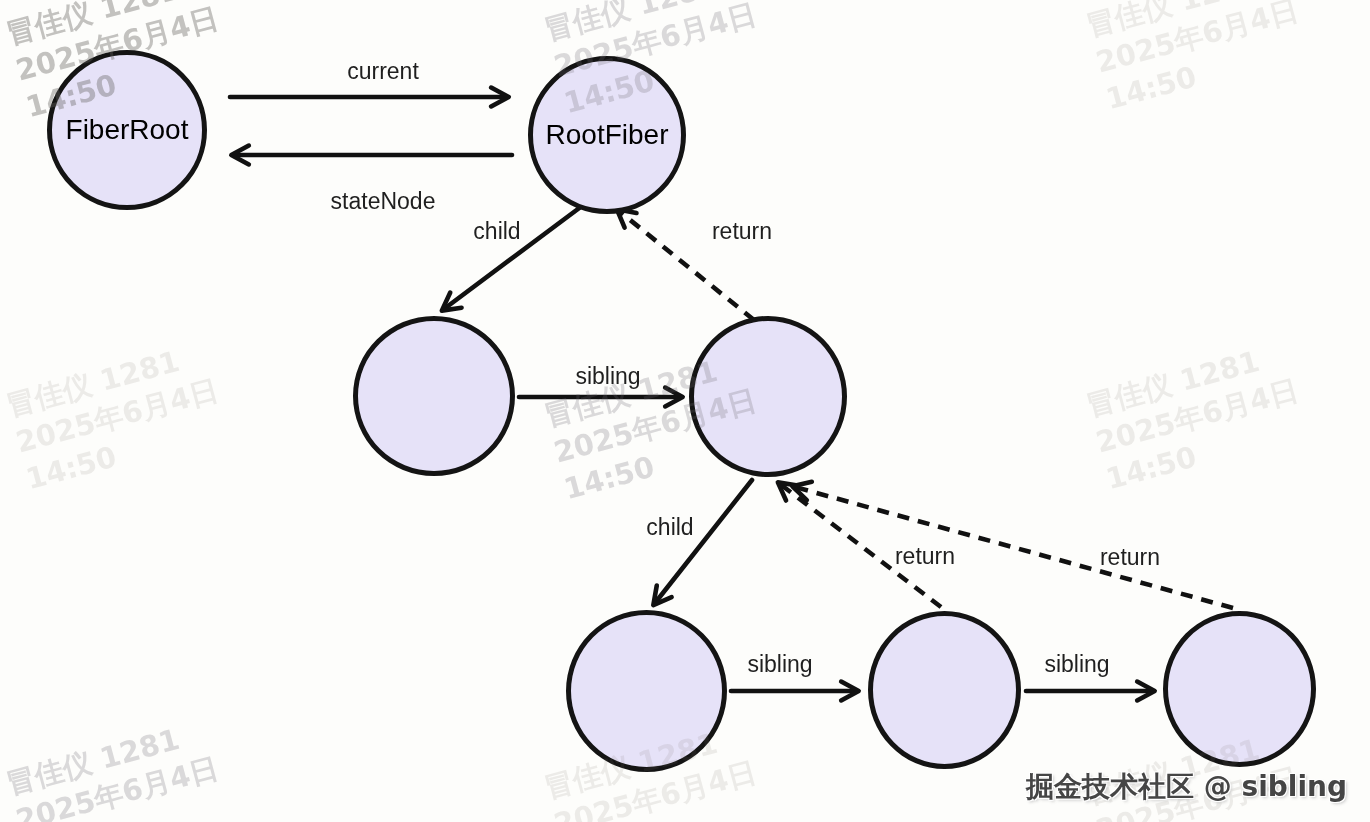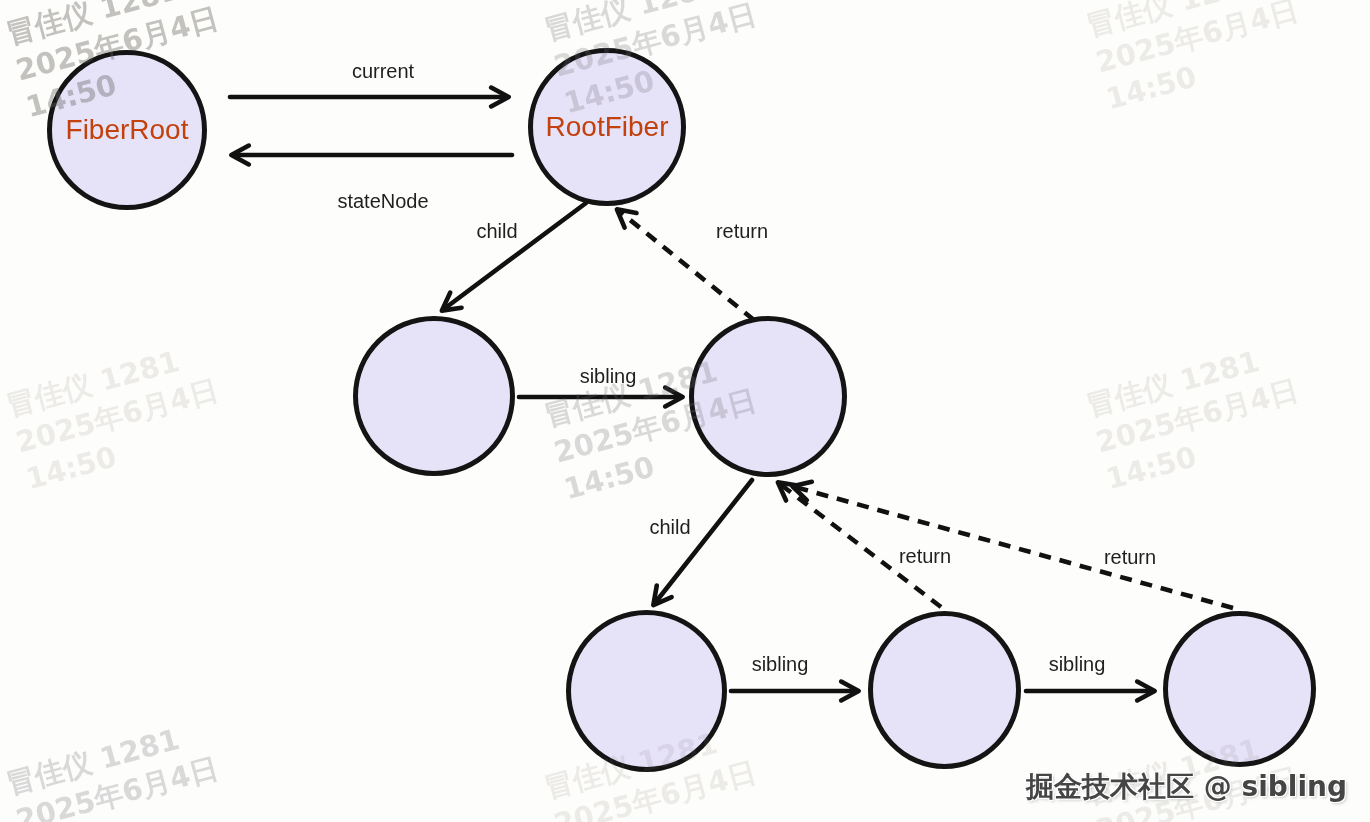--- a/index.html
+++ b/index.html
@@ -21,26 +21,26 @@
   .wm-faint{color:rgba(120,115,110,0.13);}
   
   .edges{position:absolute;left:0;top:0;z-index:2;}
   
   .node{
     position:absolute;box-sizing:border-box;border:5px solid #141414;
     border-radius:50%;background:#e6e2f8;z-index:3;
     display:flex;align-items:center;justify-content:center;
   }
   .node span{
-    font-size:28px;color:#c2410c;letter-spacing:0px;
+    font-size:28px;color:#000000;letter-spacing:0px;
   }
   
   .elabel{
     position:absolute;transform:translate(-50%,-50%);z-index:4;
-    font-size:20px;color:#1f1f1f;white-space:nowrap;
+    font-size:23px;color:#1f1f1f;white-space:nowrap;
   }
   
   .credit{
     position:absolute;right:23px;top:768px;z-index:6;
     font-size:28px;font-weight:bold;color:#454545;
     font-family:"DejaVu Sans",sans-serif;
     text-shadow:-1px -1px 0 #ffffff,1px -1px 0 #ffffff,-1px 1px 0 #ffffff,
                 1px 1px 0 #ffffff,2px 2px 3px rgba(200,200,200,.9);
   }
 </style>
@@ -119,21 +119,21 @@
     <line x1="1233" y1="608" x2="795" y2="487" stroke="#111111" stroke-width="4.6" stroke-dasharray="12 9" marker-end="url(#chev)"></line>
 
     <line x1="731" y1="691" x2="856" y2="691" stroke="#111111" stroke-width="4.6" stroke-linecap="round" marker-end="url(#chev)"></line>
 
     <line x1="1026" y1="691" x2="1152" y2="691" stroke="#111111" stroke-width="4.6" stroke-linecap="round" marker-end="url(#chev)"></line>
   </svg>
 
   <div class="node" style="left:47px;top:50px;width:160px;height:160px;">
     <span>FiberRoot</span>
   </div>
-  <div class="node" style="left:528px;top:48px;width:158px;height:158px;">
+  <div class="node" style="left:528px;top:56px;width:158px;height:158px;">
     <span>RootFiber</span>
   </div>
   <div class="node" style="left:353px;top:316px;width:162px;height:160px;">
     <span></span>
   </div>
   <div class="node" style="left:689px;top:316px;width:158px;height:161px;">
     <span></span>
   </div>
   <div class="node" style="left:566px;top:610px;width:161px;height:162px;">
     <span></span>

